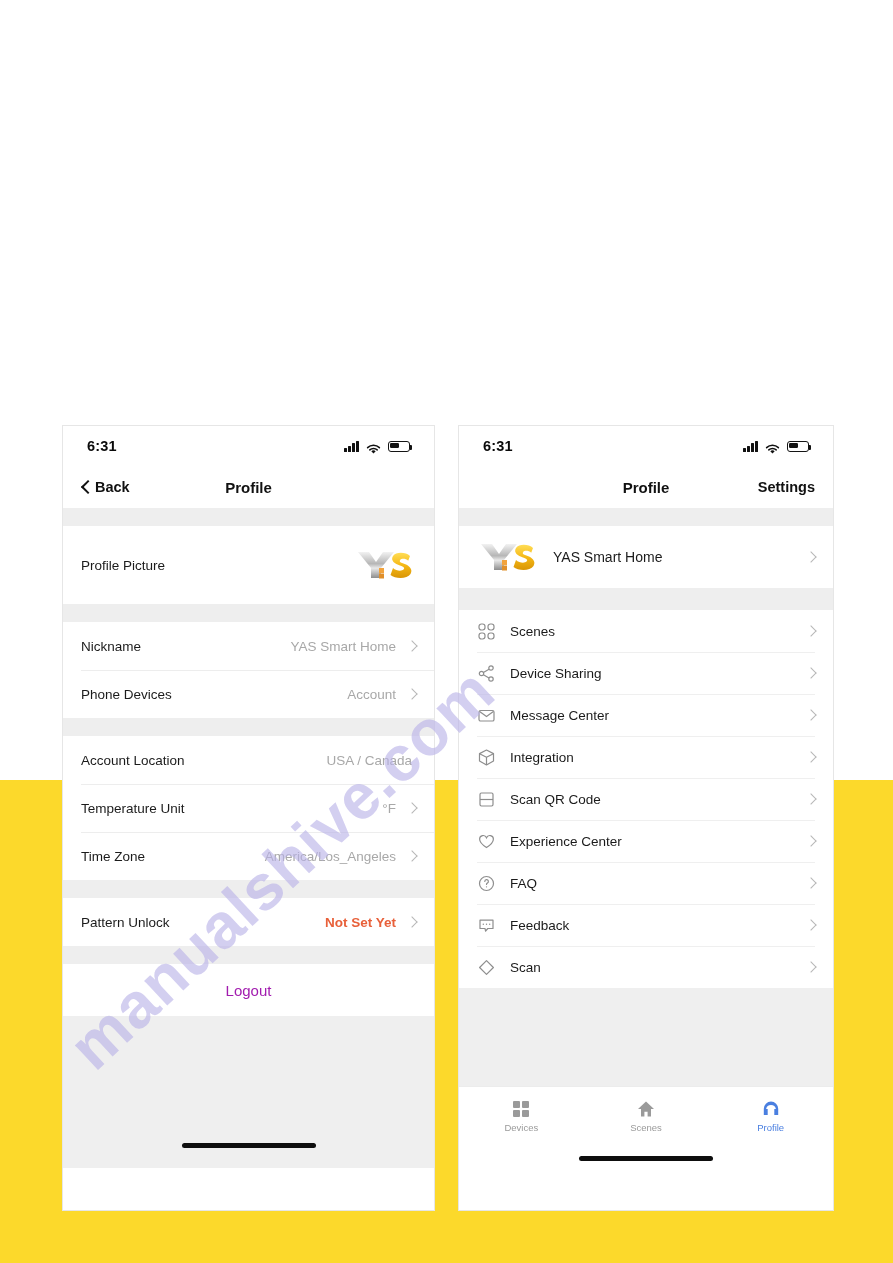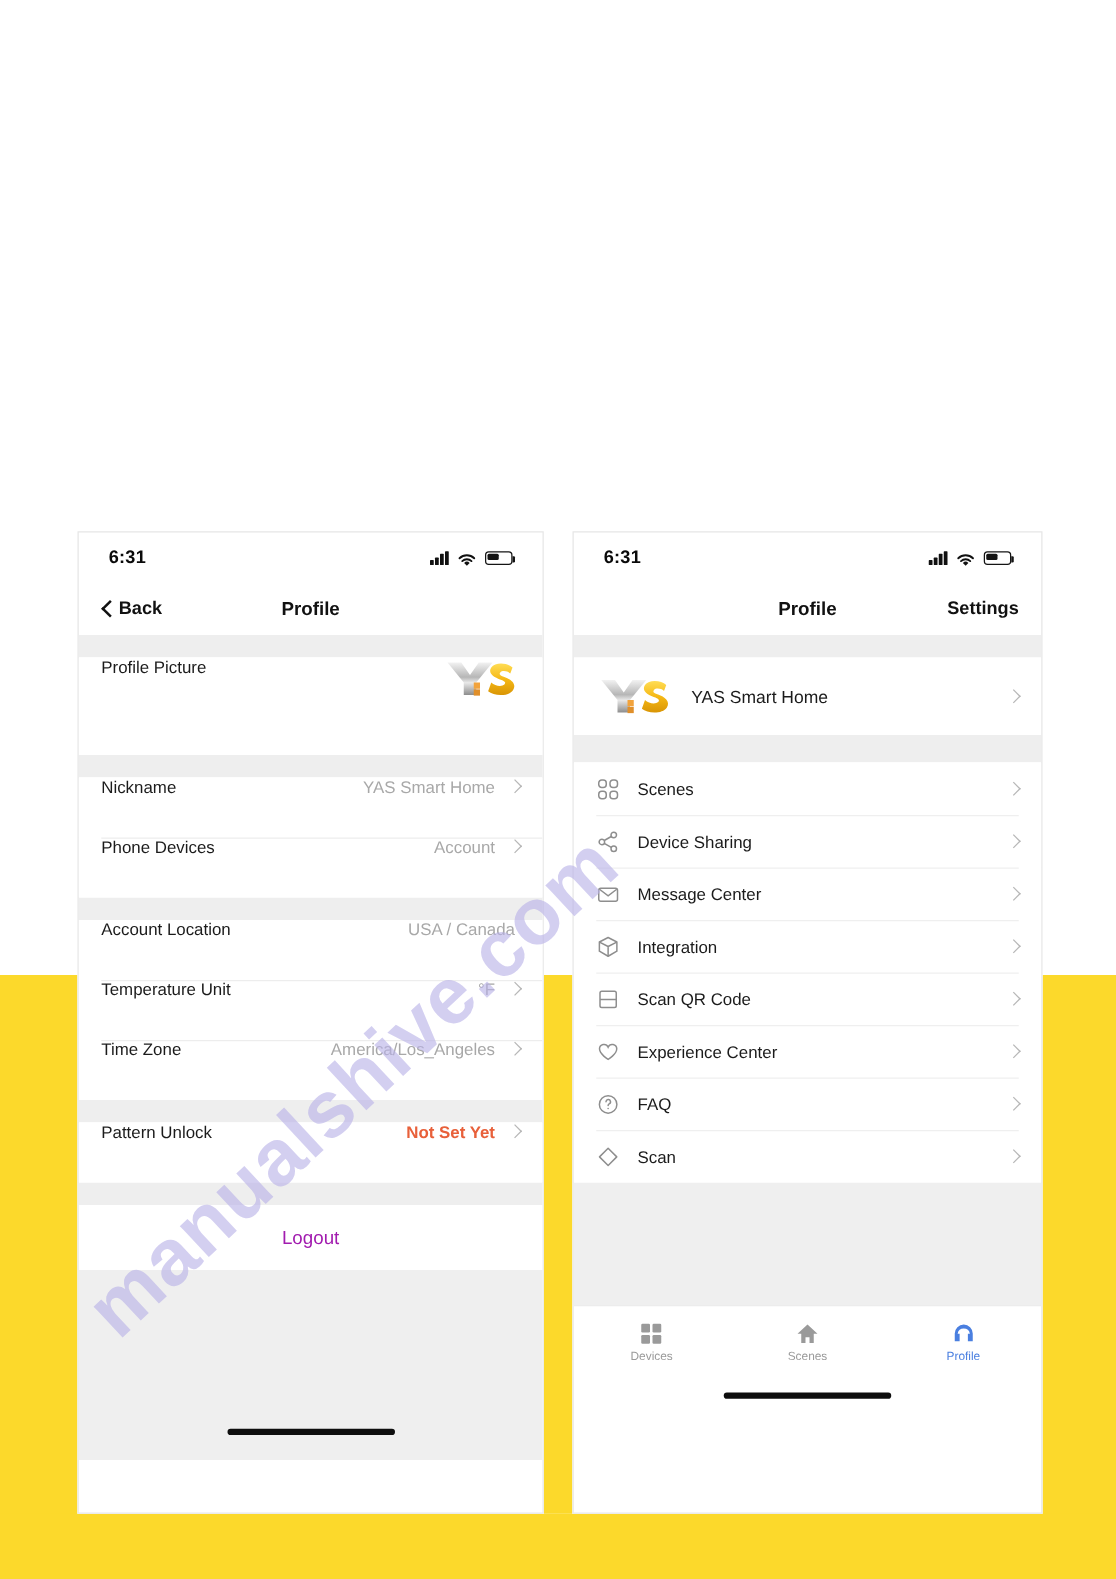--- a/index.html
+++ b/index.html
@@ -47,21 +47,21 @@
   .chev-back::before{content:""; position:absolute; left:2px; top:2.5px; width:8px; height:8px;
       border-left:2.2px solid #111; border-bottom:2.2px solid #111; transform:rotate(45deg);}
   .nav-title { position:absolute; left:0; right:0; text-align:center; font-size:15px; font-weight:bold; color:#111; pointer-events:none;}
   .nav-title-r { position:absolute; left:0; right:0; text-align:center; font-size:15px; font-weight:bold; color:#111; }
   .nav-right { margin-left:auto; font-size:14.5px; font-weight:bold; color:#111; cursor:pointer; z-index:2;}
 
   
   .gap { background:#eeeeee; height:18px; width:100%; }
   .gap.tall { height:22px; }
   .section { background:#fff; }
-  .row { display:flex; align-items:flex-start; height:48px; padding:0 18px; position:relative; background:#fff; cursor:pointer;}
+  .row { display:flex; align-items:center; height:48px; padding:0 18px; position:relative; background:#fff; cursor:pointer;}
   .row + .row::before { content:""; position:absolute; left:18px; right:0; top:0; height:1px; background:#ededed; }
   .row-label { font-size:13.5px; color:#1b1b1b; }
   .row-value { margin-left:auto; font-size:13.5px; color:#a8a8a8; padding-right:4px;}
   .row-value.accent { color:#e8603a; font-weight:bold; }
   .chev { width:8px; height:13px; position:relative; flex:0 0 8px; margin-left:8px; }
   .chev::before{content:""; position:absolute; left:0; top:2.5px; width:7px; height:7px;
       border-right:1.7px solid #b7b7b7; border-top:1.7px solid #b7b7b7; transform:rotate(45deg);}
 
   
   .row-avatar { height:78px; }
@@ -368,20 +368,32 @@
           <svg width="19" height="19" viewBox="0 0 19 19" fill="none" stroke="#8e8e8e" stroke-width="1.2">
             <circle cx="9.5" cy="9.5" r="7"></circle>
             <path d="M7.8 7.4a1.8 1.8 0 1 1 2.5 1.7c-.6.3-.8.7-.8 1.3" stroke-linecap="round"></path>
             <circle cx="9.5" cy="12.8" r="0.65" fill="#8e8e8e" stroke="none"></circle>
           </svg>
         </span>
         <span class="alabel">FAQ</span>
         <span class="chev"></span>
       </div>
 
+      <div class="arow">
+        <span class="aicon">
+          <svg width="19" height="19" viewBox="0 0 19 19" fill="none" stroke="#8e8e8e" stroke-width="1.2">
+            <path d="M3 4.2h13v8.3H10.8L8.6 15.2 8 12.5H3z" stroke-linejoin="round"></path>
+            <circle cx="6.3" cy="8.3" r="0.7" fill="#8e8e8e" stroke="none"></circle>
+            <circle cx="9.5" cy="8.3" r="0.7" fill="#8e8e8e" stroke="none"></circle>
+            <circle cx="12.7" cy="8.3" r="0.7" fill="#8e8e8e" stroke="none"></circle>
+          </svg>
+        </span>
+        <span class="alabel">Feedback</span>
+        <span class="chev"></span>
+      </div>
 
       <div class="arow">
         <span class="aicon">
           <svg width="19" height="19" viewBox="0 0 19 19" fill="none" stroke="#8e8e8e" stroke-width="1.2" stroke-linejoin="round">
             <path d="M9.5 2.6 16.4 9.5 9.5 16.4 2.6 9.5z"></path>
           </svg>
         </span>
         <span class="alabel">Scan</span>
         <span class="chev"></span>
       </div>

